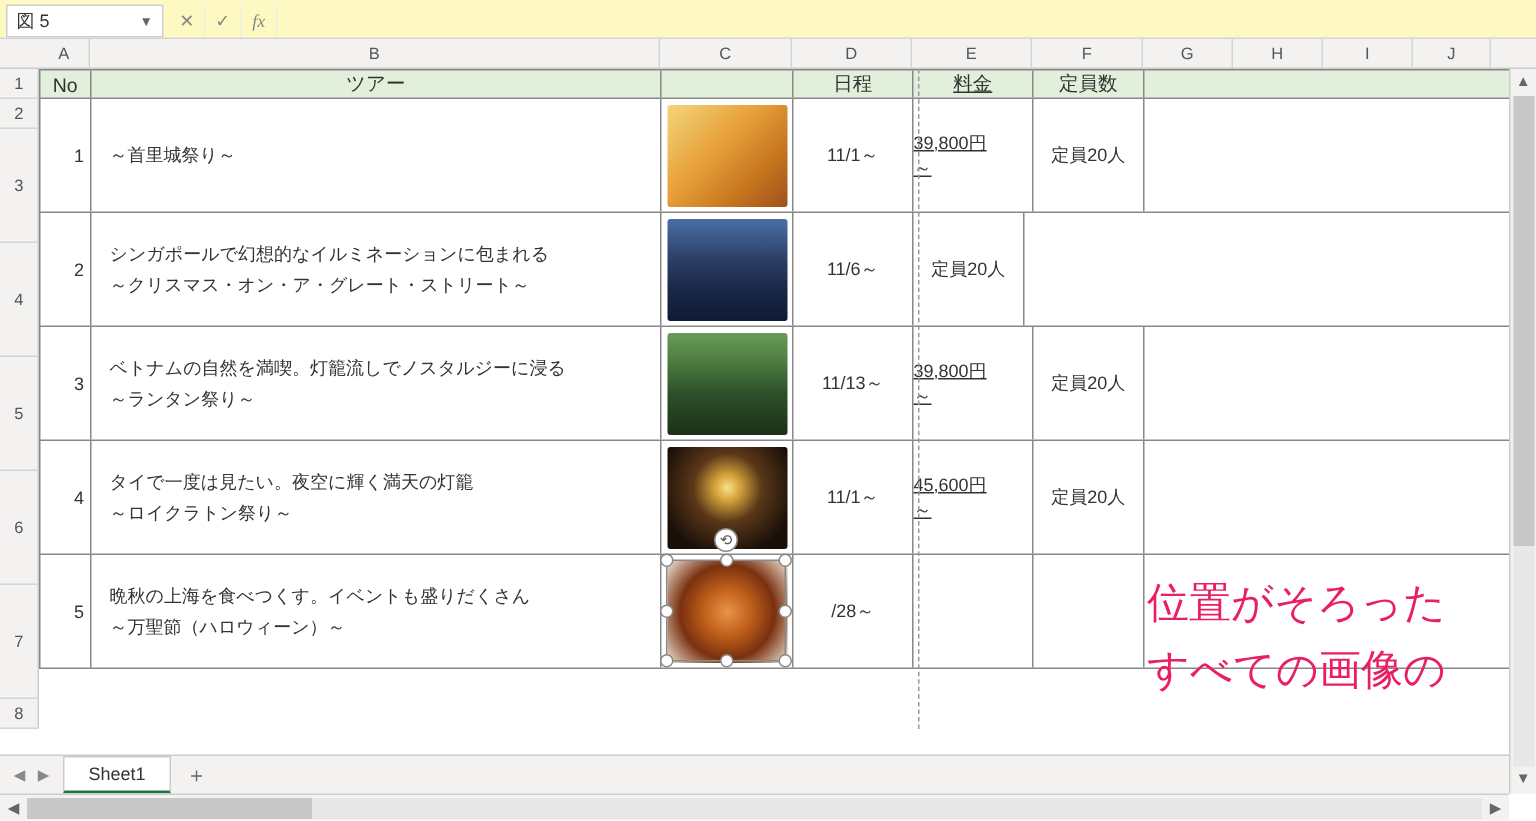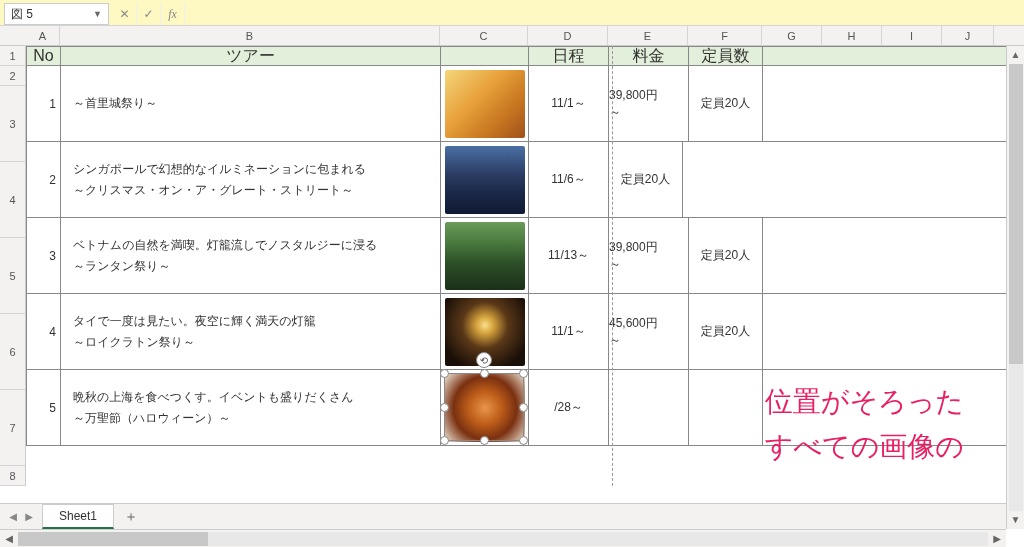--- a/index.html
+++ b/index.html
@@ -18,25 +18,25 @@
 .col-h { border-right: 1px solid #d4d4d4; text-align: center; line-height: 20px; color: #555; font-size: 11px; }
 .col-A { width: 34px; } .col-B { width: 380px; } .col-C { width: 88px; } .col-D { width: 80px; } .col-E { width: 80px; } .col-F { width: 74px; } .col-G { width: 60px; } .col-H { width: 60px; } .col-I { width: 60px; } .col-J { width: 52px; }
 
 
 .grid { position: relative; display: flex; }
 .row-headers { width: 26px; background: #f3f2f1; border-right: 1px solid #ccc; }
 .row-h { border-bottom: 1px solid #d4d4d4; text-align: center; color: #555; font-size: 11px; display: flex; align-items: center; justify-content: center; }
 .rh-1 { height: 20px; } .rh-2 { height: 20px; } .rh-3, .rh-4, .rh-5, .rh-6, .rh-7 { height: 76px; } .rh-8 { height: 20px; }
 
 .cells { position: relative; flex: 1; }
-.c-A { width: 34px; } .c-B { width: 380px; } .c-C { width: 88px; } .c-D { width: 80px; } .c-E { width: 80px; } .c-F { width: 74px; }
+.c-A { width: 34px; } .c-B { width: 380px; } .c-C { width: 88px; } .c-D { width: 80px; } .c-E { width: 80px; text-decoration: underline; } .c-F { width: 74px; }
 
 .title-row { height: 20px; font-weight: bold; font-size: 14px; display: flex; align-items: center; padding-left: 4px; border-bottom: 1px solid #999; }
 .header-row { height: 20px; background: #e2efda; border: 1px solid #888; display: flex; }
-.header-row .c { display:flex; align-items:center; justify-content:center; border-right:1px solid #888; font-size:16px; }
+.header-row .c { display:flex; align-items:center; justify-content:center; border-right:1px solid #888; font-size:13px; }
 
 .data-row { height: 76px; display: flex; border: 1px solid #888; border-top: none; }
 .data-row .c { display: flex; align-items: center; justify-content: center; border-right: 1px solid #888; font-size: 12px; }
 .data-row .c-A { justify-content: flex-end; padding-right: 4px; }
 .data-row .c-B { flex-direction: column; align-items: flex-start; justify-content: center; padding: 6px 12px; line-height: 1.7; }
 .data-row .c-C { padding: 2px; position: relative; }
 .data-row .c-E { justify-content: flex-end; padding-right: 22px; }
 
 .thumb { width: 80px; height: 68px; background-size: cover; background-position: center; border-radius: 2px; }
 .thumb-1 { background: linear-gradient(135deg,#f4d67a 0%,#e8a23c 40%,#c97820 70%,#a0501a 100%); }

